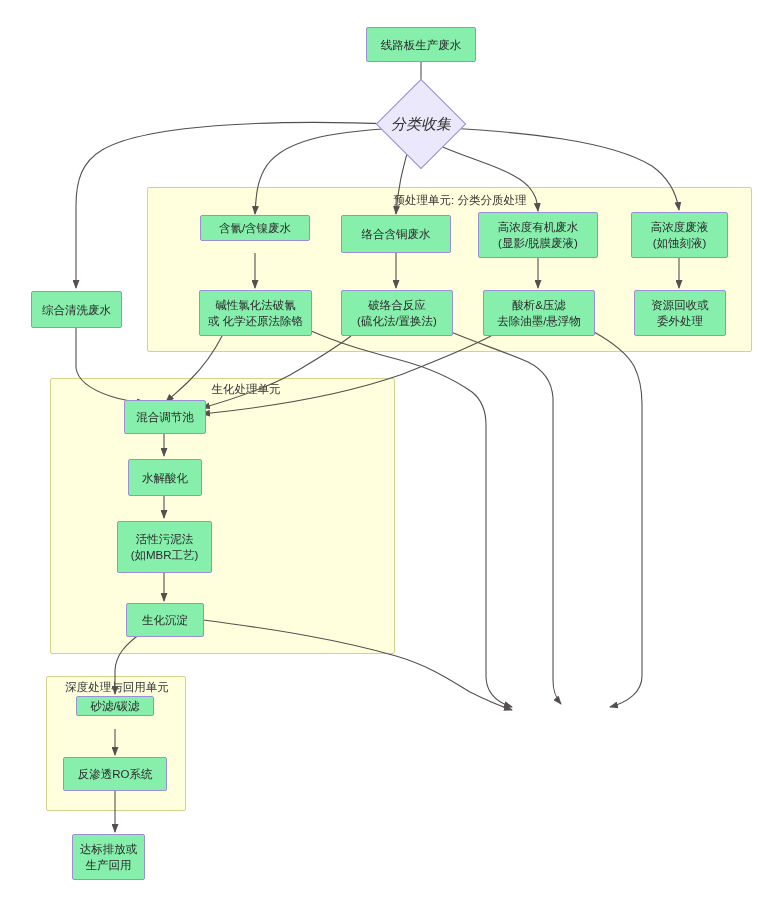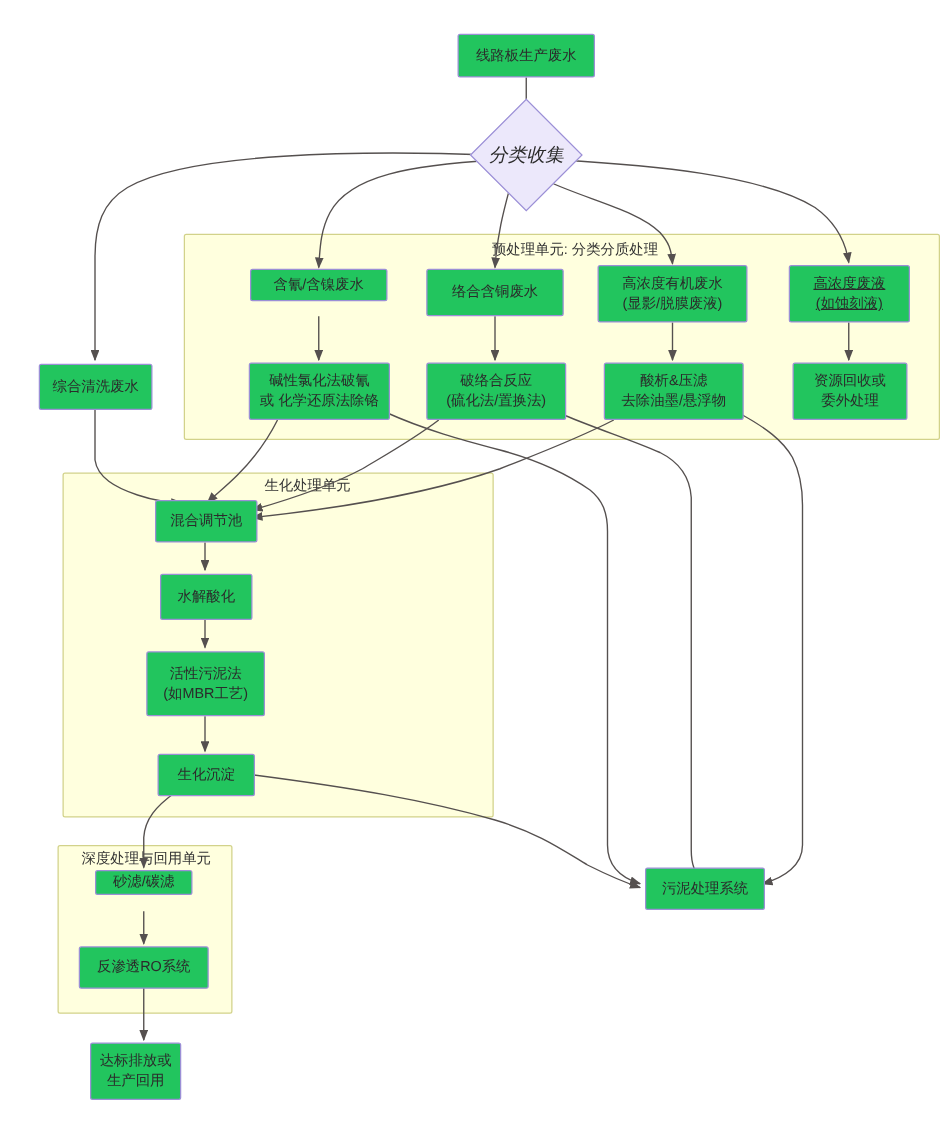--- a/index.html
+++ b/index.html
@@ -38,21 +38,21 @@
   .cluster-label {
     position: absolute;
     font-size: 11.5px;
     color: #333333;
     white-space: nowrap;
     text-align: center;
     line-height: 14px;
   }
   .node {
     position: absolute;
-    background: #22c55e;
+    background: #86efac;
     border: 1px solid #9b8fd6;
     border-radius: 2px;
     box-sizing: border-box;
     display: flex;
     align-items: center;
     justify-content: center;
     text-align: center;
     font-size: 11.5px;
     color: #2b2b2b;
     line-height: 16px;
@@ -165,21 +165,21 @@
     <div class="diamond-text">分类收集</div>
   </div>
 
   <div class="node" style="left:200px; top:215px; width:110px; height:26px;">含氰/含镍废水</div>
 
   <div class="node" style="left:341px; top:215px; width:110px; height:38px;">络合含铜废水</div>
 
   <div class="node" style="left:478px; top:212px; width:120px; height:46px;">高浓度有机废水
 (显影/脱膜废液)</div>
 
-  <div class="node" style="left:631px; top:212px; width:97px; height:46px;text-decoration:underline;">高浓度废液
+  <div class="node" style="left:631px; top:212px; width:97px; height:46px;">高浓度废液
 (如蚀刻液)</div>
 
   <div class="node" style="left:31px; top:291px; width:91px; height:37px;">综合清洗废水</div>
 
   <div class="node" style="left:199px; top:290px; width:113px; height:46px;">碱性氯化法破氰
 或 化学还原法除铬</div>
 
   <div class="node" style="left:341px; top:290px; width:112px; height:46px;">破络合反应
 (硫化法/置换法)</div>
 
@@ -198,15 +198,14 @@
 
   <div class="node" style="left:126px; top:603px; width:78px; height:34px;">生化沉淀</div>
 
   <div class="node" style="left:76px; top:696px; width:78px; height:20px;">砂滤/碳滤</div>
 
   <div class="node" style="left:63px; top:757px; width:104px; height:34px;">反渗透RO系统</div>
 
   <div class="node" style="left:72px; top:834px; width:73px; height:46px;">达标排放或
 生产回用</div>
 
-  <div class="node" style="left:516px; top:694px; width:96px; height:34px;">污泥处理系统</div>
 
 </div>
 
 </body></html>

